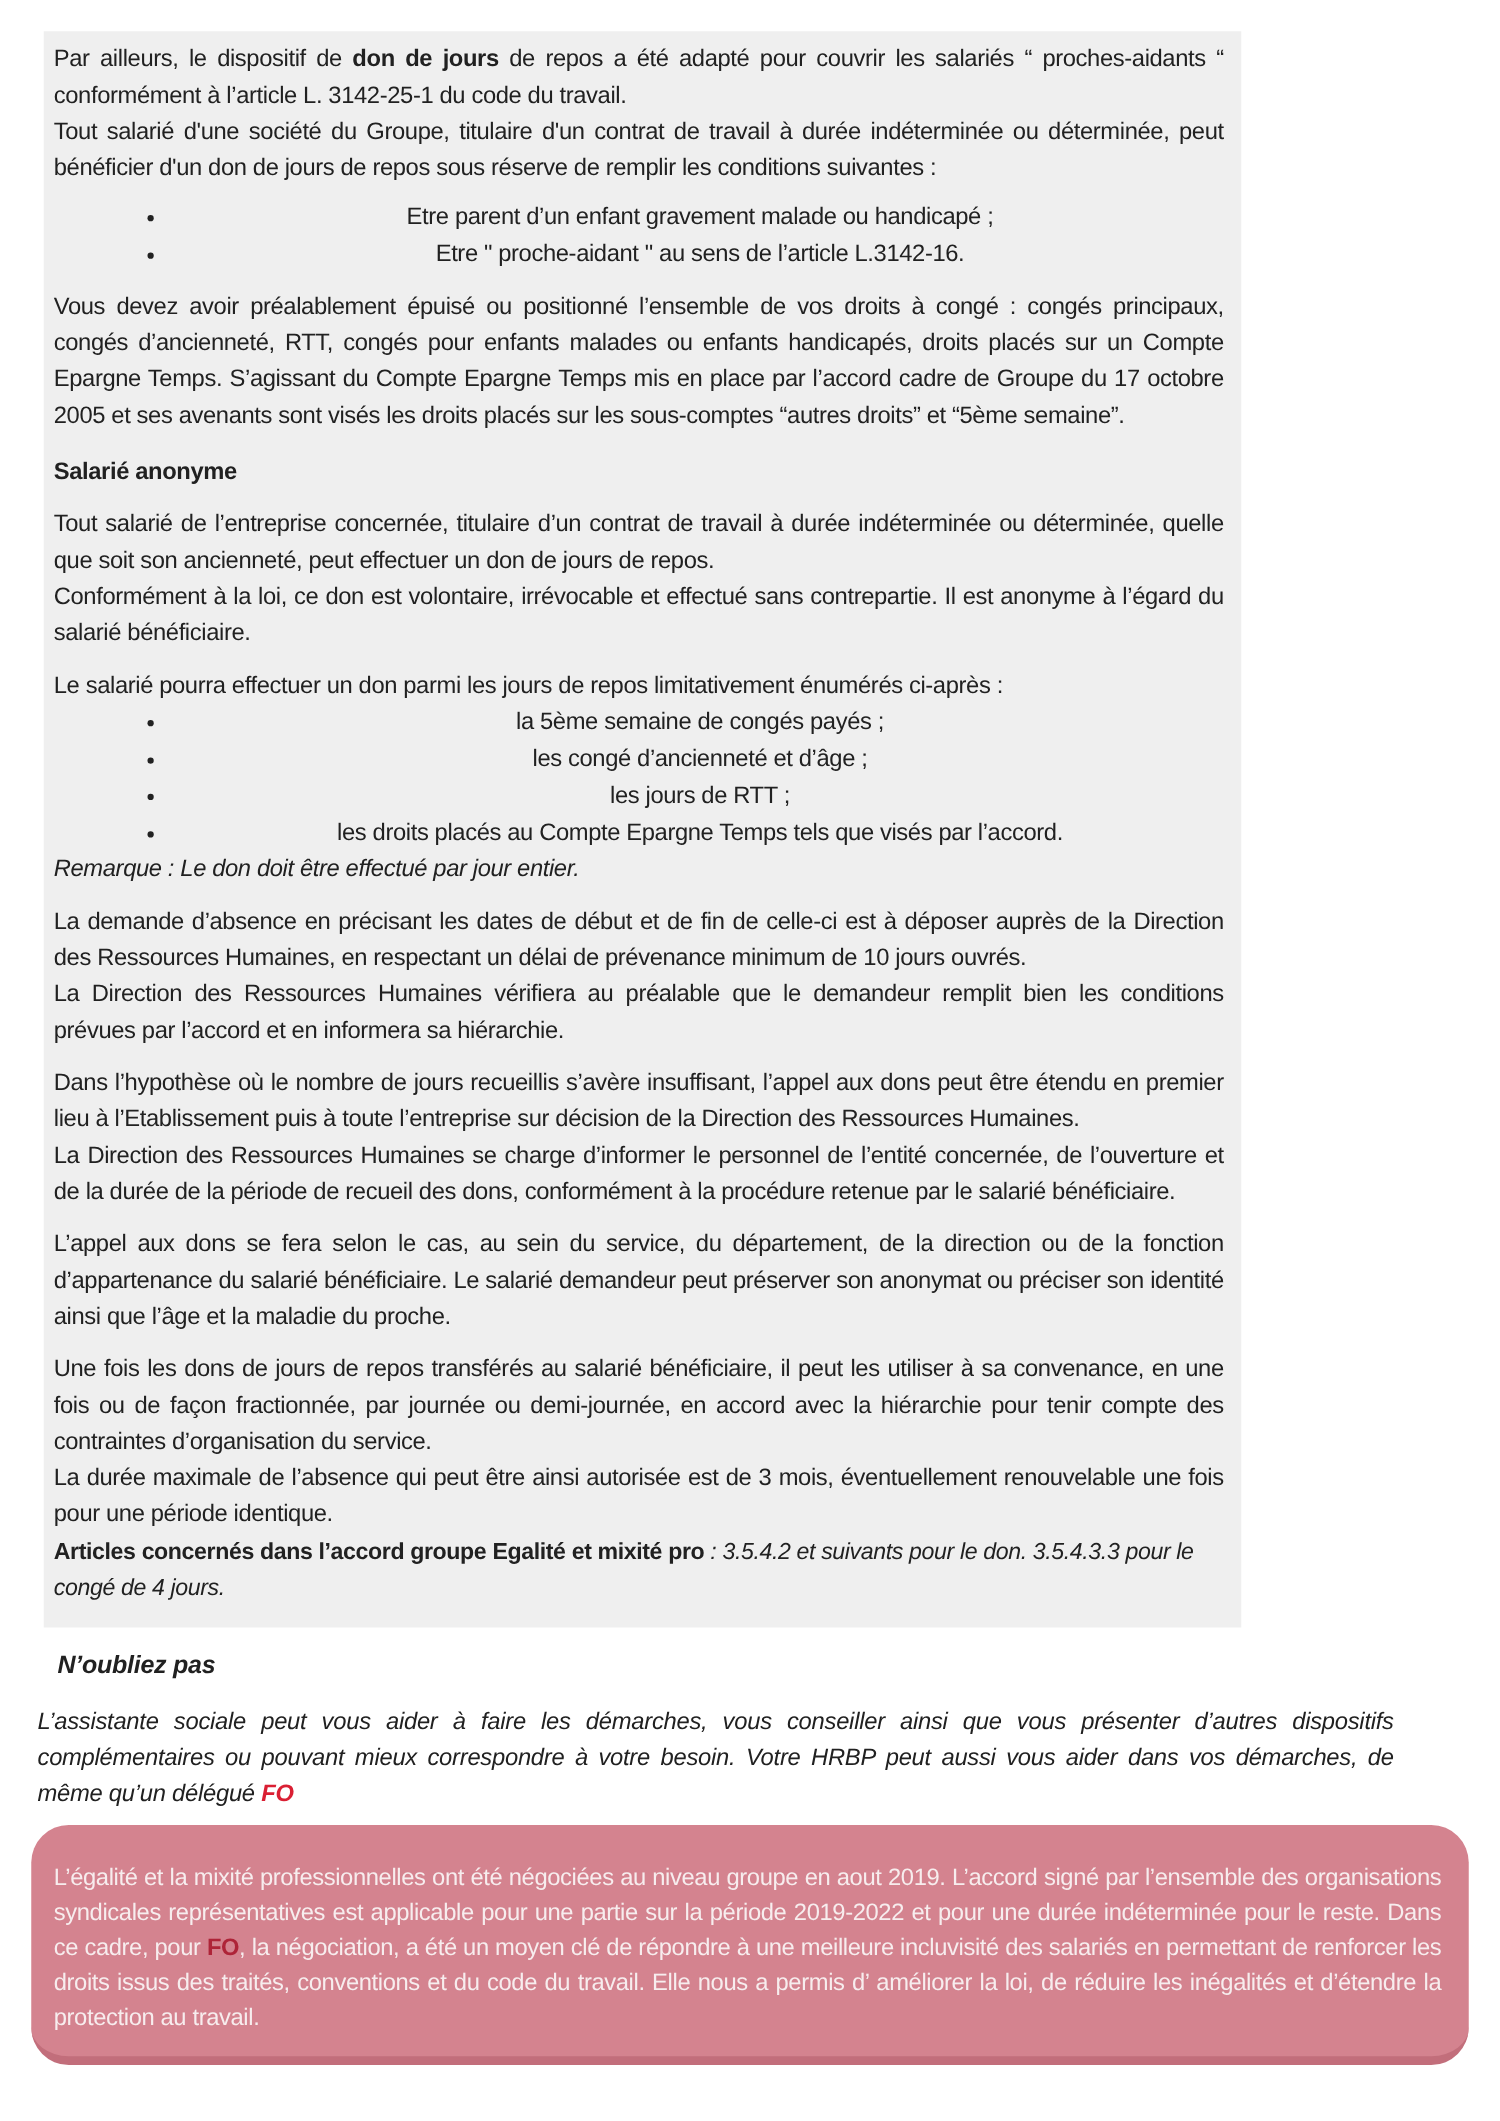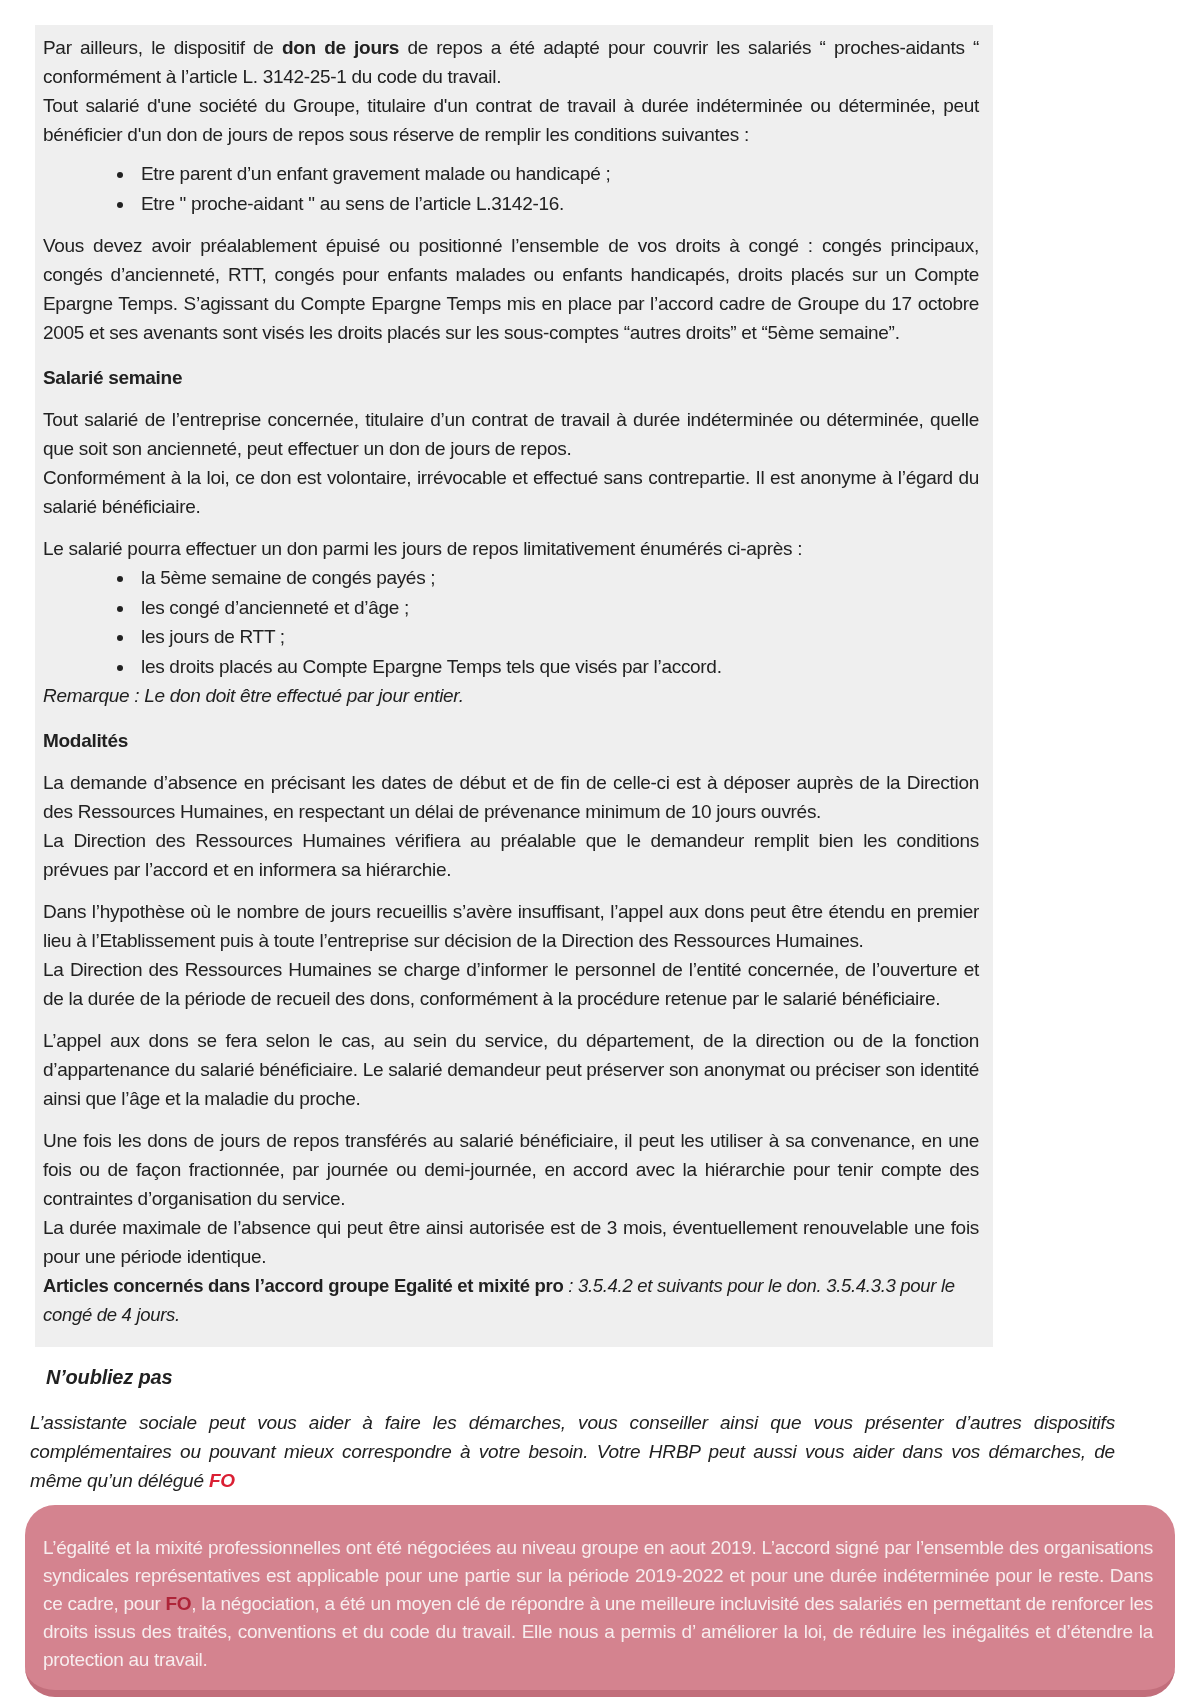--- a/index.html
+++ b/index.html
@@ -12,21 +12,21 @@
     margin:25px 0 0 35px;width:958px;box-sizing:border-box;
     background:#efefef;padding:8px 14px 18px 8px;
     font-size:19px;line-height:29px;letter-spacing:-0.3px;
   }
   .doc .group{margin:13px 0 0;}
   .doc .group.first{margin-top:0;}
   .doc p{margin:0;text-align:justify;}
   .doc h3{margin:16px 0 0;font-size:19px;font-weight:bold;letter-spacing:-0.3px;}
   ul.blist{margin:10px 0 0;padding:0 0 0 92px;list-style:disc;}
   ul.blist.tight{margin:0;}
-  ul.blist li{margin:0;padding-left:6px;line-height:29.5px;text-align:left;}
+  ul.blist li{margin:0;padding-left:6px;line-height:29.5px;text-align:center;}
   .remark{font-style:italic;text-align:right;}
   .articles{margin:14px 0 0 47px;font-size:18.5px;text-align:left !important;}
   .articles .ab{font-weight:bold;margin-top:20px;}
   .articles .ai{font-style:italic;}
   
   .reminder{margin:12px 0 0 30px;width:1085px;font-style:italic;font-size:19px;line-height:29px;letter-spacing:-0.2px;}
   .reminder h4{margin:16px;font-size:20px;font-weight:bold;font-style:italic;}
   .reminder p{margin:0;text-align:justify;}
   .fo-red{color:#da1f33;font-weight:bold;}
   
@@ -52,39 +52,38 @@
 
   <ul class="blist">
     <li>Etre parent d’un enfant gravement malade ou handicapé ;</li>
     <li>Etre " proche-aidant " au sens de l’article L.3142-16.</li>
   </ul>
 
   <div class="group">
     <p>Vous devez avoir préalablement épuisé ou positionné l’ensemble de vos droits à congé : congés principaux, congés d’ancienneté, RTT, congés pour enfants malades ou enfants handicapés, droits placés sur un Compte Epargne Temps. S’agissant du Compte Epargne Temps mis en place par l’accord cadre de Groupe du 17 octobre 2005 et ses avenants sont visés les droits placés sur les sous-comptes “autres droits” et “5ème semaine”.</p>
   </div>
 
-  <h3>Salarié semaine</h3>
+  <h3>Salarié anonyme</h3>
 
   <div class="group">
     <p>Tout salarié de l’entreprise concernée, titulaire d’un contrat de travail à durée indéterminée ou déterminée, quelle que soit son ancienneté, peut effectuer un don de jours de repos.</p>
     <p>Conformément à la loi, ce don est volontaire, irrévocable et effectué sans contrepartie. Il est anonyme à l’égard du salarié bénéficiaire.</p>
   </div>
 
   <div class="group">
     <p>Le salarié pourra effectuer un don parmi les jours de repos limitativement énumérés ci-après :</p>
     <ul class="blist tight">
       <li>la 5ème semaine de congés payés ;</li>
       <li>les congé d’ancienneté et d’âge ;</li>
       <li>les jours de RTT ;</li>
       <li>les droits placés au Compte Epargne Temps tels que visés par l’accord.</li>
     </ul>
     <p class="remark">Remarque : Le don doit être effectué par jour entier.</p>
   </div>
 
-  <h3>Modalités</h3>
 
   <div class="group">
     <p>La demande d’absence en précisant les dates de début et de fin de celle-ci est à déposer auprès de la Direction des Ressources Humaines, en respectant un délai de prévenance minimum de 10 jours ouvrés.</p>
     <p>La Direction des Ressources Humaines vérifiera au préalable que le demandeur remplit bien les conditions prévues par l’accord et en informera sa hiérarchie.</p>
   </div>
 
   <div class="group">
     <p>Dans l’hypothèse où le nombre de jours recueillis s’avère insuffisant, l’appel aux dons peut être étendu en premier lieu à l’Etablissement puis à toute l’entreprise sur décision de la Direction des Ressources Humaines.</p>
     <p>La Direction des Ressources Humaines se charge d’informer le personnel de l’entité concernée, de l’ouverture et de la durée de la période de recueil des dons, conformément à la procédure retenue par le salarié bénéficiaire.</p>
   </div>

